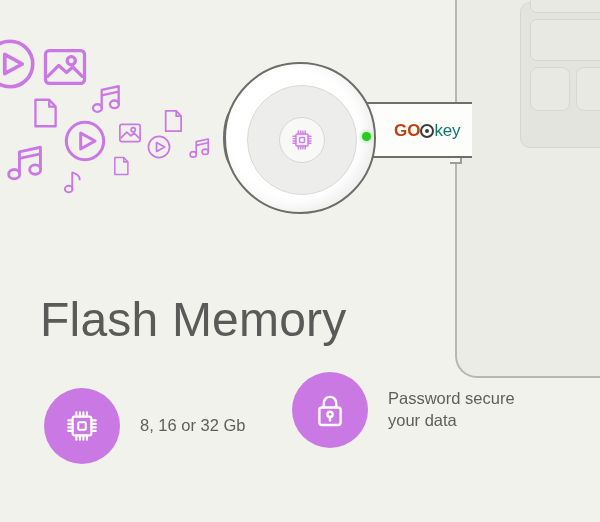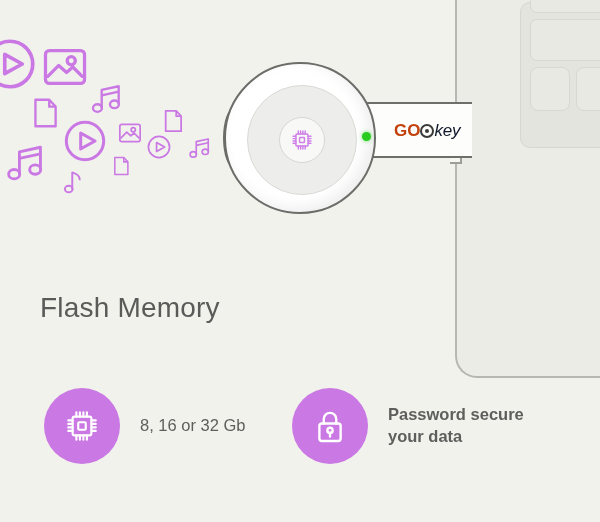--- a/index.html
+++ b/index.html
@@ -103,22 +103,21 @@
     color: #4a4a48;
     white-space: nowrap;
   }
   .arm-label .go {
     font-weight: bold;
     color: #c2410c;
     letter-spacing: 0px;
   }
   .arm-label .key-word {
     font-weight: normal;
-    color: #0f172a;
-    font-style: italic;
+    color: #0f766e;
   }
   .go-o {
     display: inline-block;
     position: relative;
     width: 14px;
     height: 14px;
     border: 2.5px solid #3a3a38;
     border-radius: 50%;
     vertical-align: -2px;
     box-sizing: border-box;
@@ -213,35 +212,35 @@
     width: 240px;
     height: 230px;
   }
   .ic { position: absolute; }
 
   
   .title {
     position: absolute;
     left: 40px;
     top: 292px;
-    font-size: 28px;
+    font-size: 48px;
     font-weight: normal;
     color: #5a5a58;
     letter-spacing: 0.2px;
     white-space: nowrap;
   }
 
   
   .feature {
     position: absolute;
     display: flex;
     align-items: center;
   }
   .feature.f1 { left: 44px;  top: 388px; text-align: right; }
-  .feature.f2 { left: 292px; top: 388px; font-weight: bold; }
+  .feature.f2 { left: 292px; top: 372px; }
   .badge {
     width: 76px;
     height: 76px;
     border-radius: 50%;
     background: #ca78e4;
     display: flex;
     align-items: center;
     justify-content: center;
     flex: none;
   }

